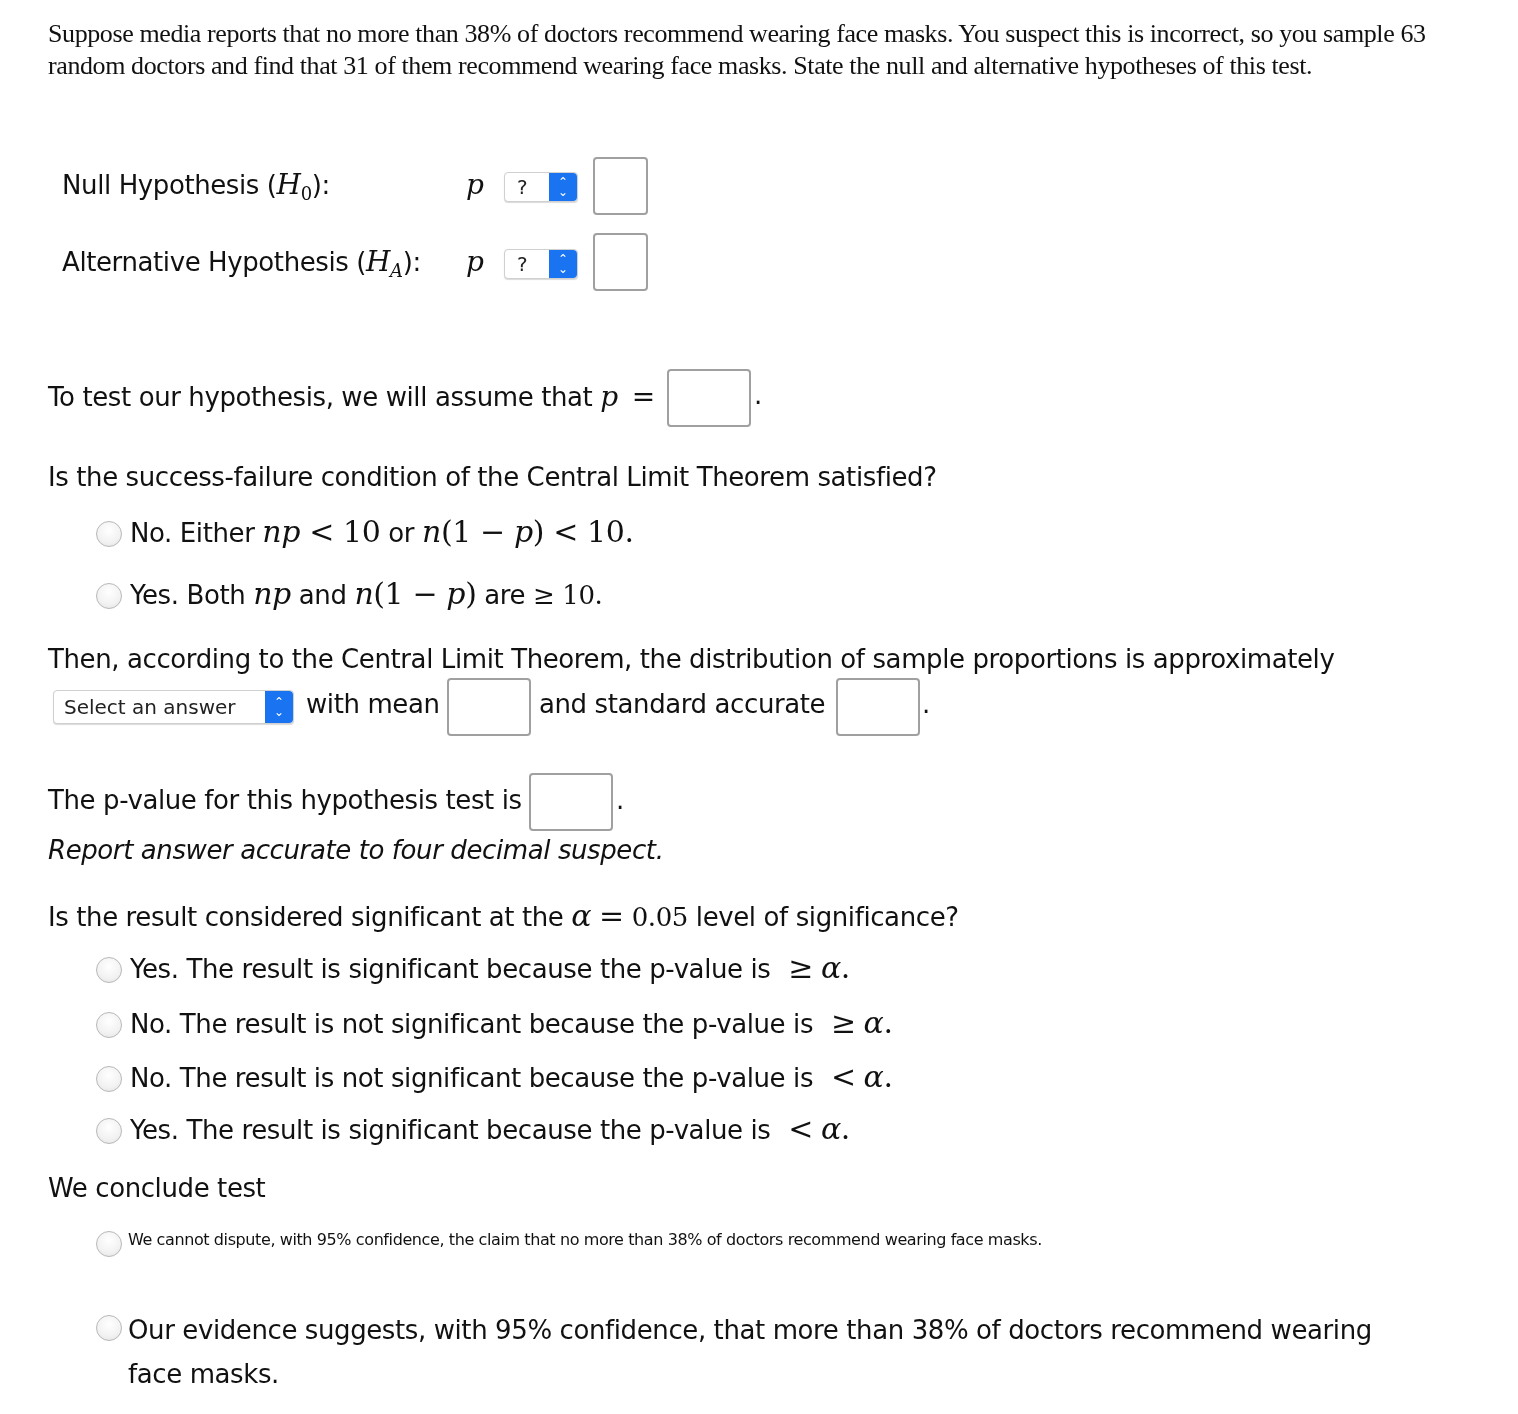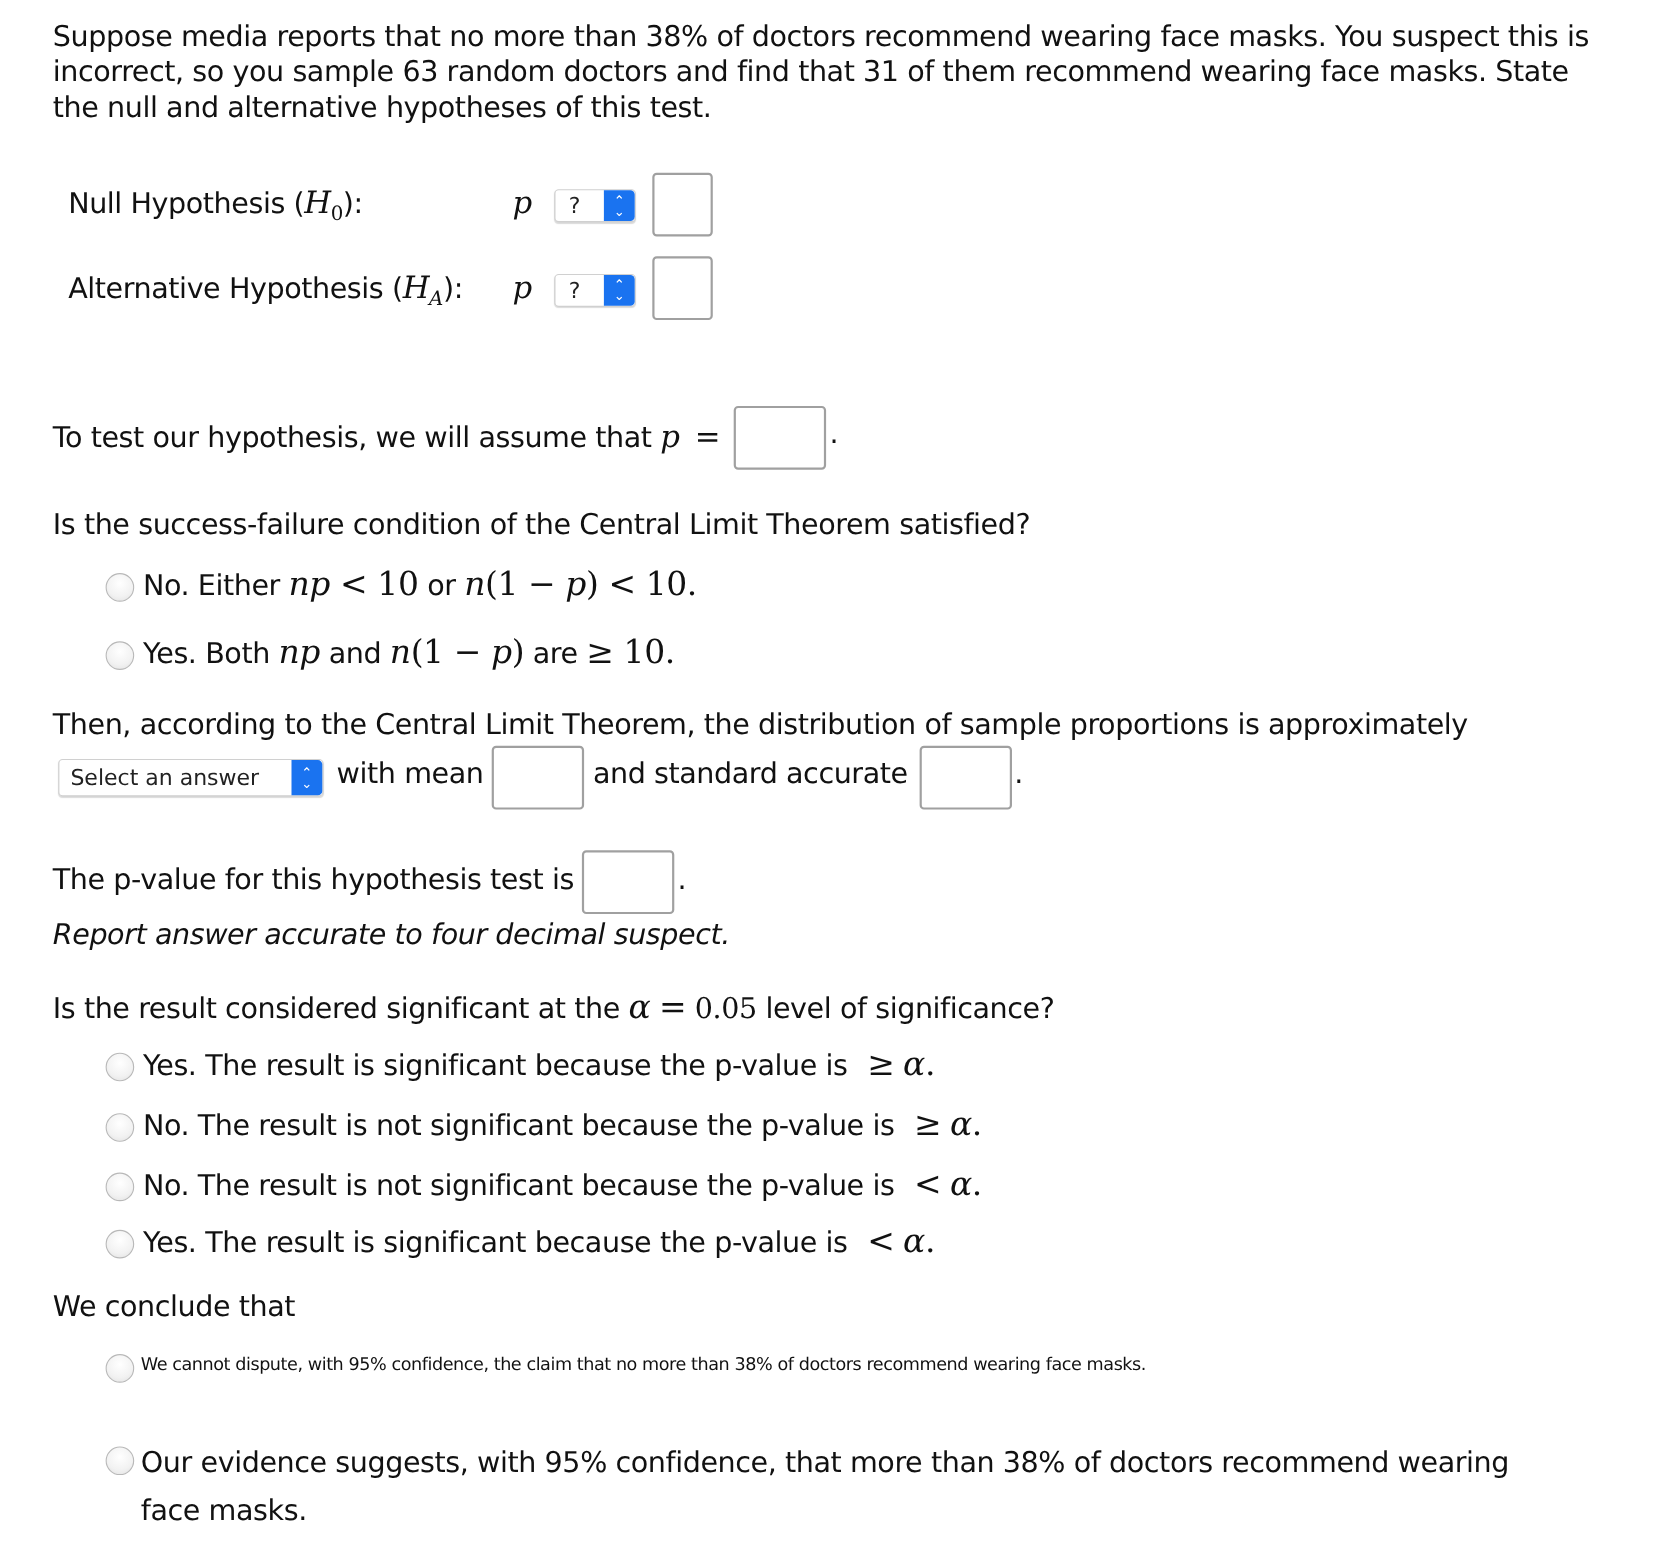--- a/index.html
+++ b/index.html
@@ -32,21 +32,21 @@
   .radio {
     position: absolute; width: 26px; height: 26px; box-sizing: border-box;
     border: 1px solid #b8b8b8; border-radius: 50%;
     background: radial-gradient(circle at 50% 35%, #ffffff 0%, #f2f2f2 60%, #e0e0e0 100%);
   }
   .opt { position: absolute; font-size: 26px; letter-spacing: -0.4px; white-space: nowrap; }
 </style>
 </head>
 <body>
 
-<div class="para" style="top:18px;">Suppose media reports that no more than 38% of doctors recommend wearing face masks. You suspect this is incorrect, so you sample 63 random doctors and find that 31 of them recommend wearing face masks. State the null and alternative hypotheses of this test.</div>
+<div class="para" style="top:18px;font-family:Liberation Serif, serif;">Suppose media reports that no more than 38% of doctors recommend wearing face masks. You suspect this is incorrect, so you sample 63 random doctors and find that 31 of them recommend wearing face masks. State the null and alternative hypotheses of this test.</div>
 
 <div class="abs txt" style="left:62px; top:168px;">
   <span>Null Hypothesis (</span><span class="math" style="font-size:28px">H</span><sub class="mathr" style="font-size:18px">0</sub><span>):</span>
 </div>
 <div class="abs math" style="left:466px; top:168px; font-size:28px;">p</div>
 <div class="sel" style="left:504px; top:172px; width:74px; height:30px;">
   <span class="lbl" style="left:12px">?</span>
   <span class="arr">
       <span>⌃</span>
       <span>⌄</span>
@@ -77,21 +77,21 @@
 
 <div class="abs txt" style="left:48px; top:462px;">Is the success-failure condition of the Central Limit Theorem satisfied?</div>
 
 <div class="radio" style="left:96px; top:521px;"></div>
 <div class="opt" style="left:130px; top:514px;">
   <span>No. Either </span><span class="math" style="font-size:30px">np</span><span class="mathr" style="font-size:30px"> &lt; 10</span><span> or </span><span class="math" style="font-size:30px">n</span><span class="mathr" style="font-size:30px">(1 − </span><span class="math" style="font-size:30px">p</span><span class="mathr" style="font-size:30px">) &lt; 10.</span>
 </div>
 
 <div class="radio" style="left:96px; top:583px;"></div>
 <div class="opt" style="left:130px; top:576px;">
-  <span>Yes. Both </span><span class="math" style="font-size:30px">np</span><span> and </span><span class="math" style="font-size:30px">n</span><span class="mathr" style="font-size:30px">(1 − </span><span class="math" style="font-size:30px">p</span><span class="mathr" style="font-size:30px">)</span><span> are </span><span class="mathr" style="font-size:30px">≥ 10.</span>
+  <span>Yes. Both </span><span class="math" style="font-size:30px">np</span><span> and </span><span class="math" style="font-size:30px">n</span><span class="mathr" style="font-size:30px">(1 − </span><span class="math" style="font-size:30px">p</span><span class="mathr" style="font-size:30px">)</span><span> are </span><span class="mathr" style="font-size:26px">≥ 10.</span>
 </div>
 
 <div class="abs txt" style="left:48px; top:644px;">Then, according to the Central Limit Theorem, the distribution of sample proportions is approximately</div>
 <div class="sel" style="left:53px; top:690px; width:241px; height:34px;">
   <span class="lbl">Select an answer</span>
   <span class="arr">
       <span>⌃</span>
       <span>⌄</span>
     </span>
 </div>
@@ -135,19 +135,19 @@
   <span class="math" style="font-size:30px">α</span><span class="mathr" style="font-size:30px">.</span>
 </div>
 
 <div class="radio" style="left:96px; top:1118px;"></div>
 <div class="opt" style="left:130px; top:1111px;">
   <span>Yes. The result is significant because the p-value is</span>
   <span class="mathr" style="font-size:30px; margin-left:10px">&lt;</span>
   <span class="math" style="font-size:30px">α</span><span class="mathr" style="font-size:30px">.</span>
 </div>
 
-<div class="abs txt" style="left:48px; top:1173px;">We conclude that</div>
+<div class="abs txt" style="left:48px; top:1173px;">We conclude test</div>
 
 <div class="radio" style="left:96px; top:1231px;"></div>
 <div class="abs" style="left:128px; top:1224px; width:1300px; font-size:16px; line-height:32px; letter-spacing:-0.4px;">We cannot dispute, with 95% confidence, the claim that no more than 38% of doctors recommend wearing face masks.</div>
 
 <div class="radio" style="left:96px; top:1315px;"></div>
 <div class="abs" style="left:128px; top:1308px; width:1300px; font-size:26px; line-height:44px; letter-spacing:-0.4px;">Our evidence suggests, with 95% confidence, that more than 38% of doctors recommend wearing face masks.</div>
 
 </body></html>

